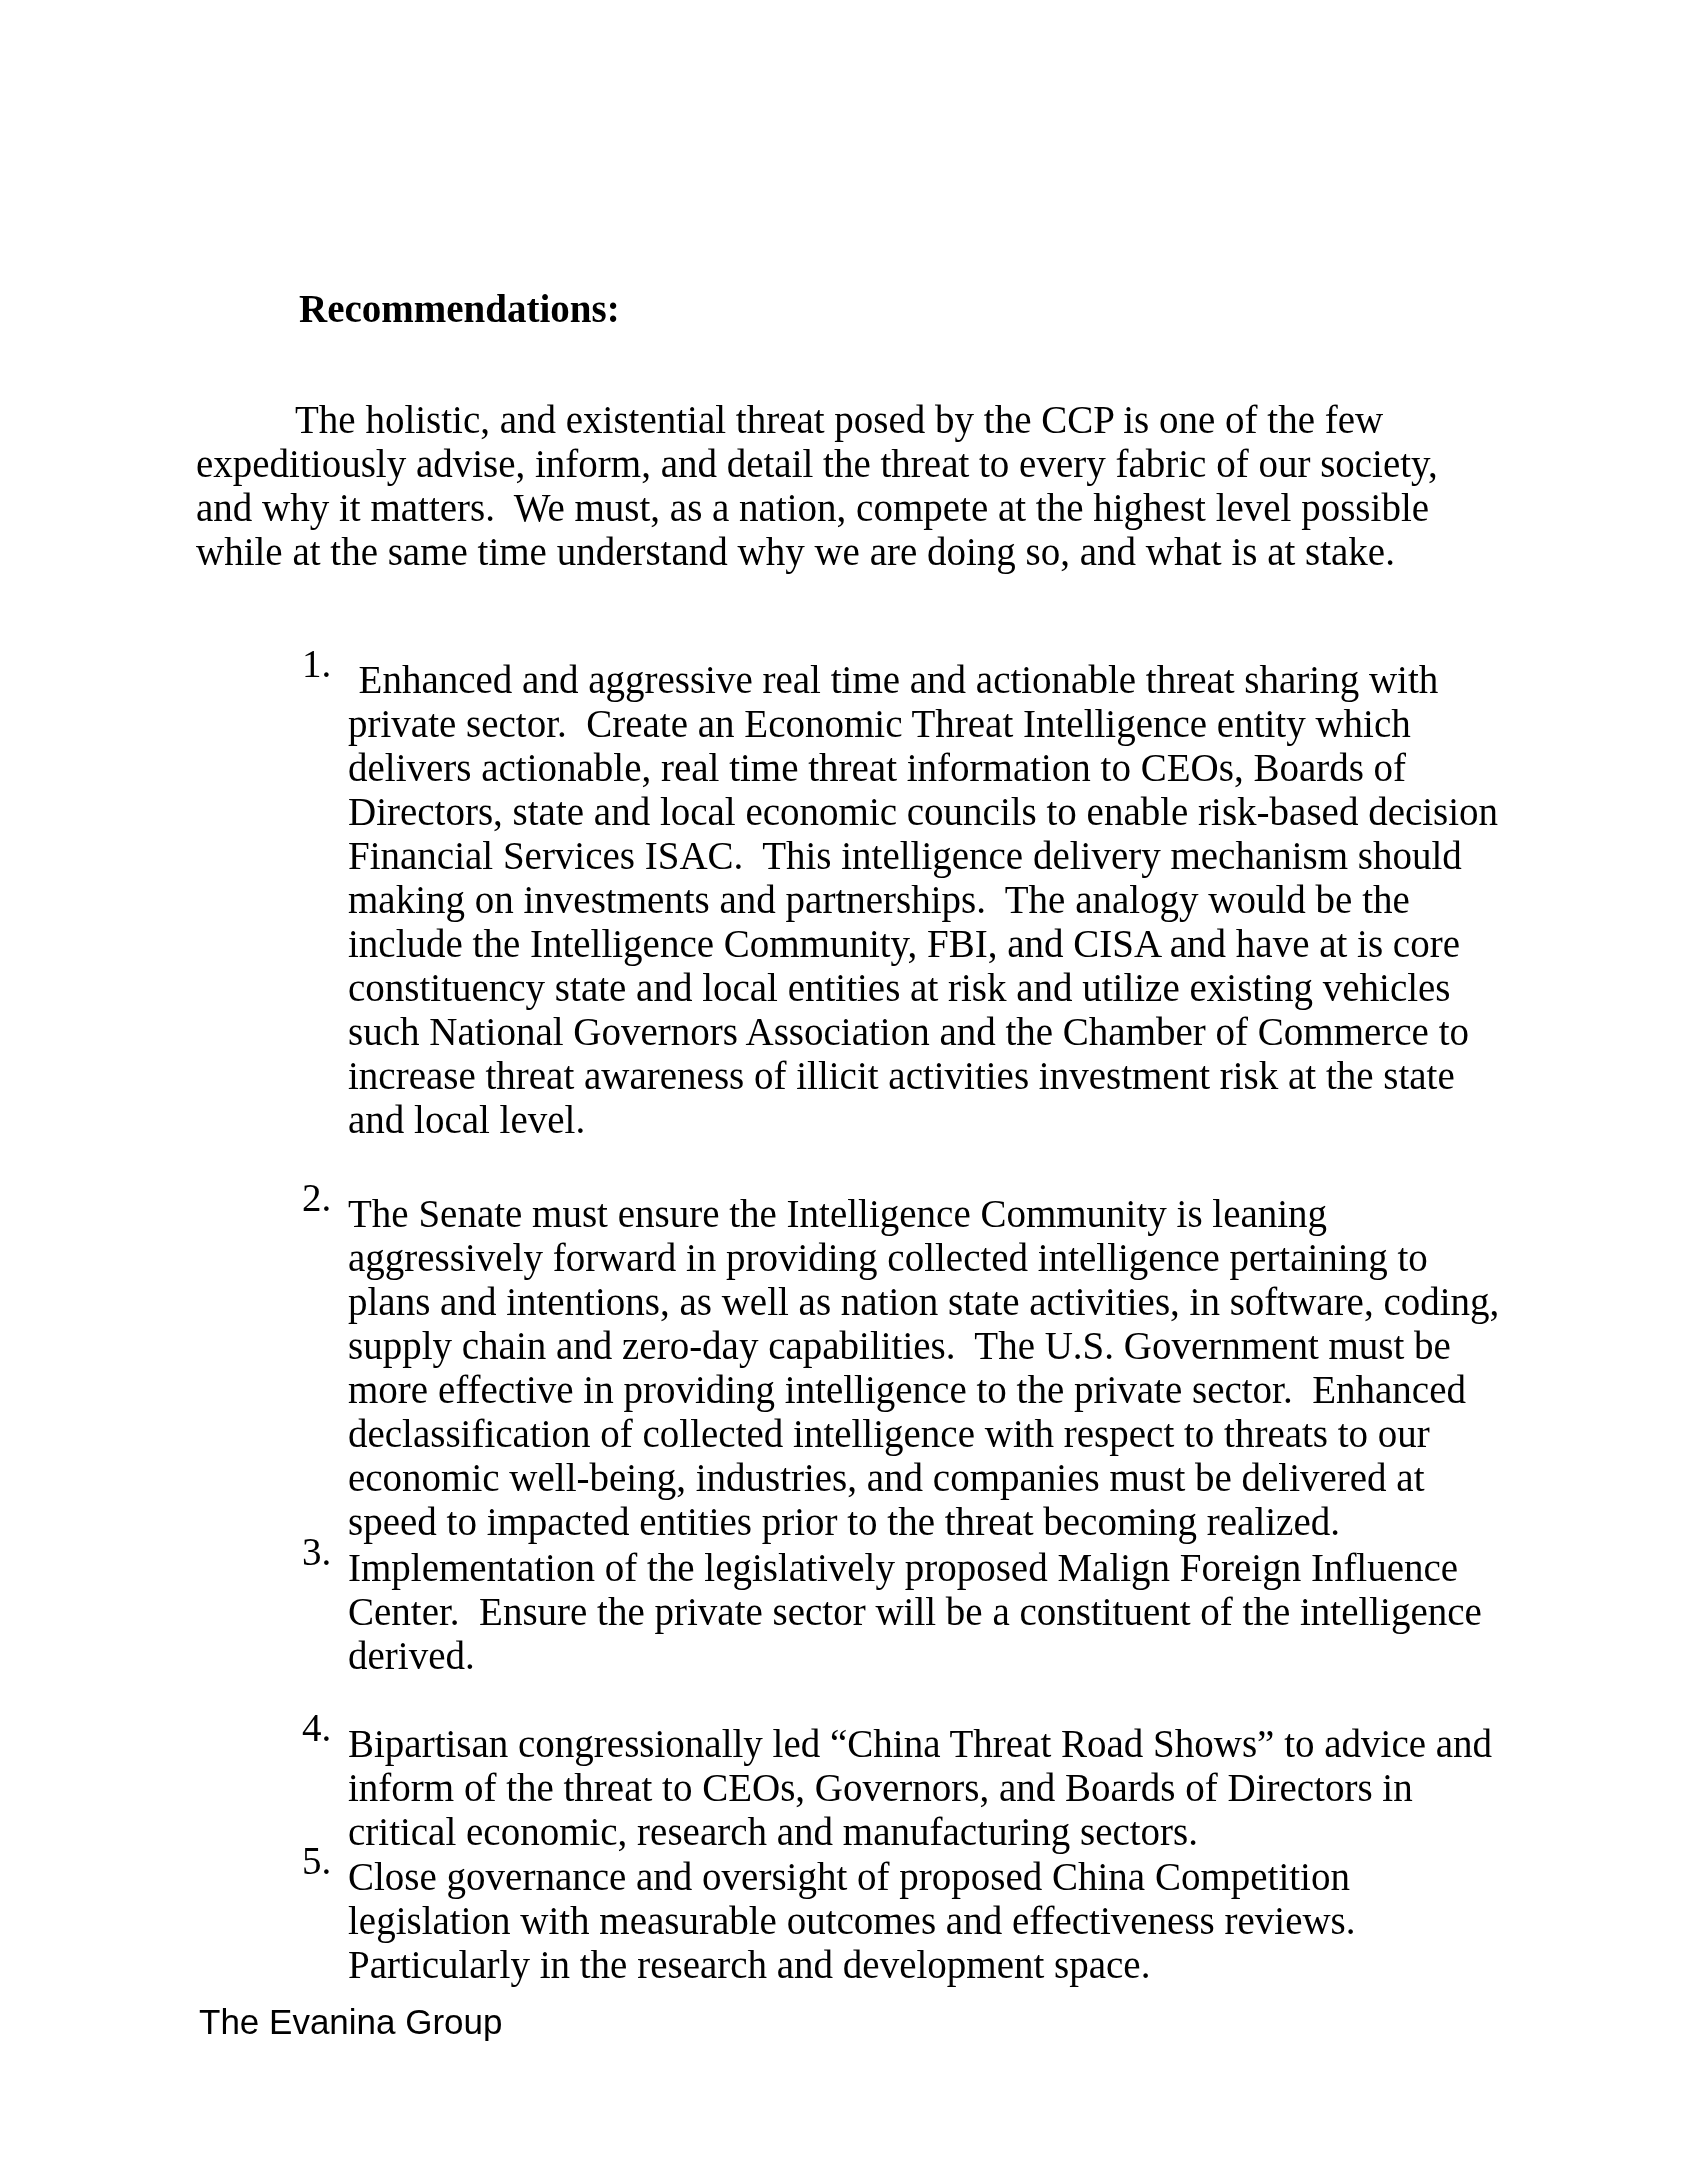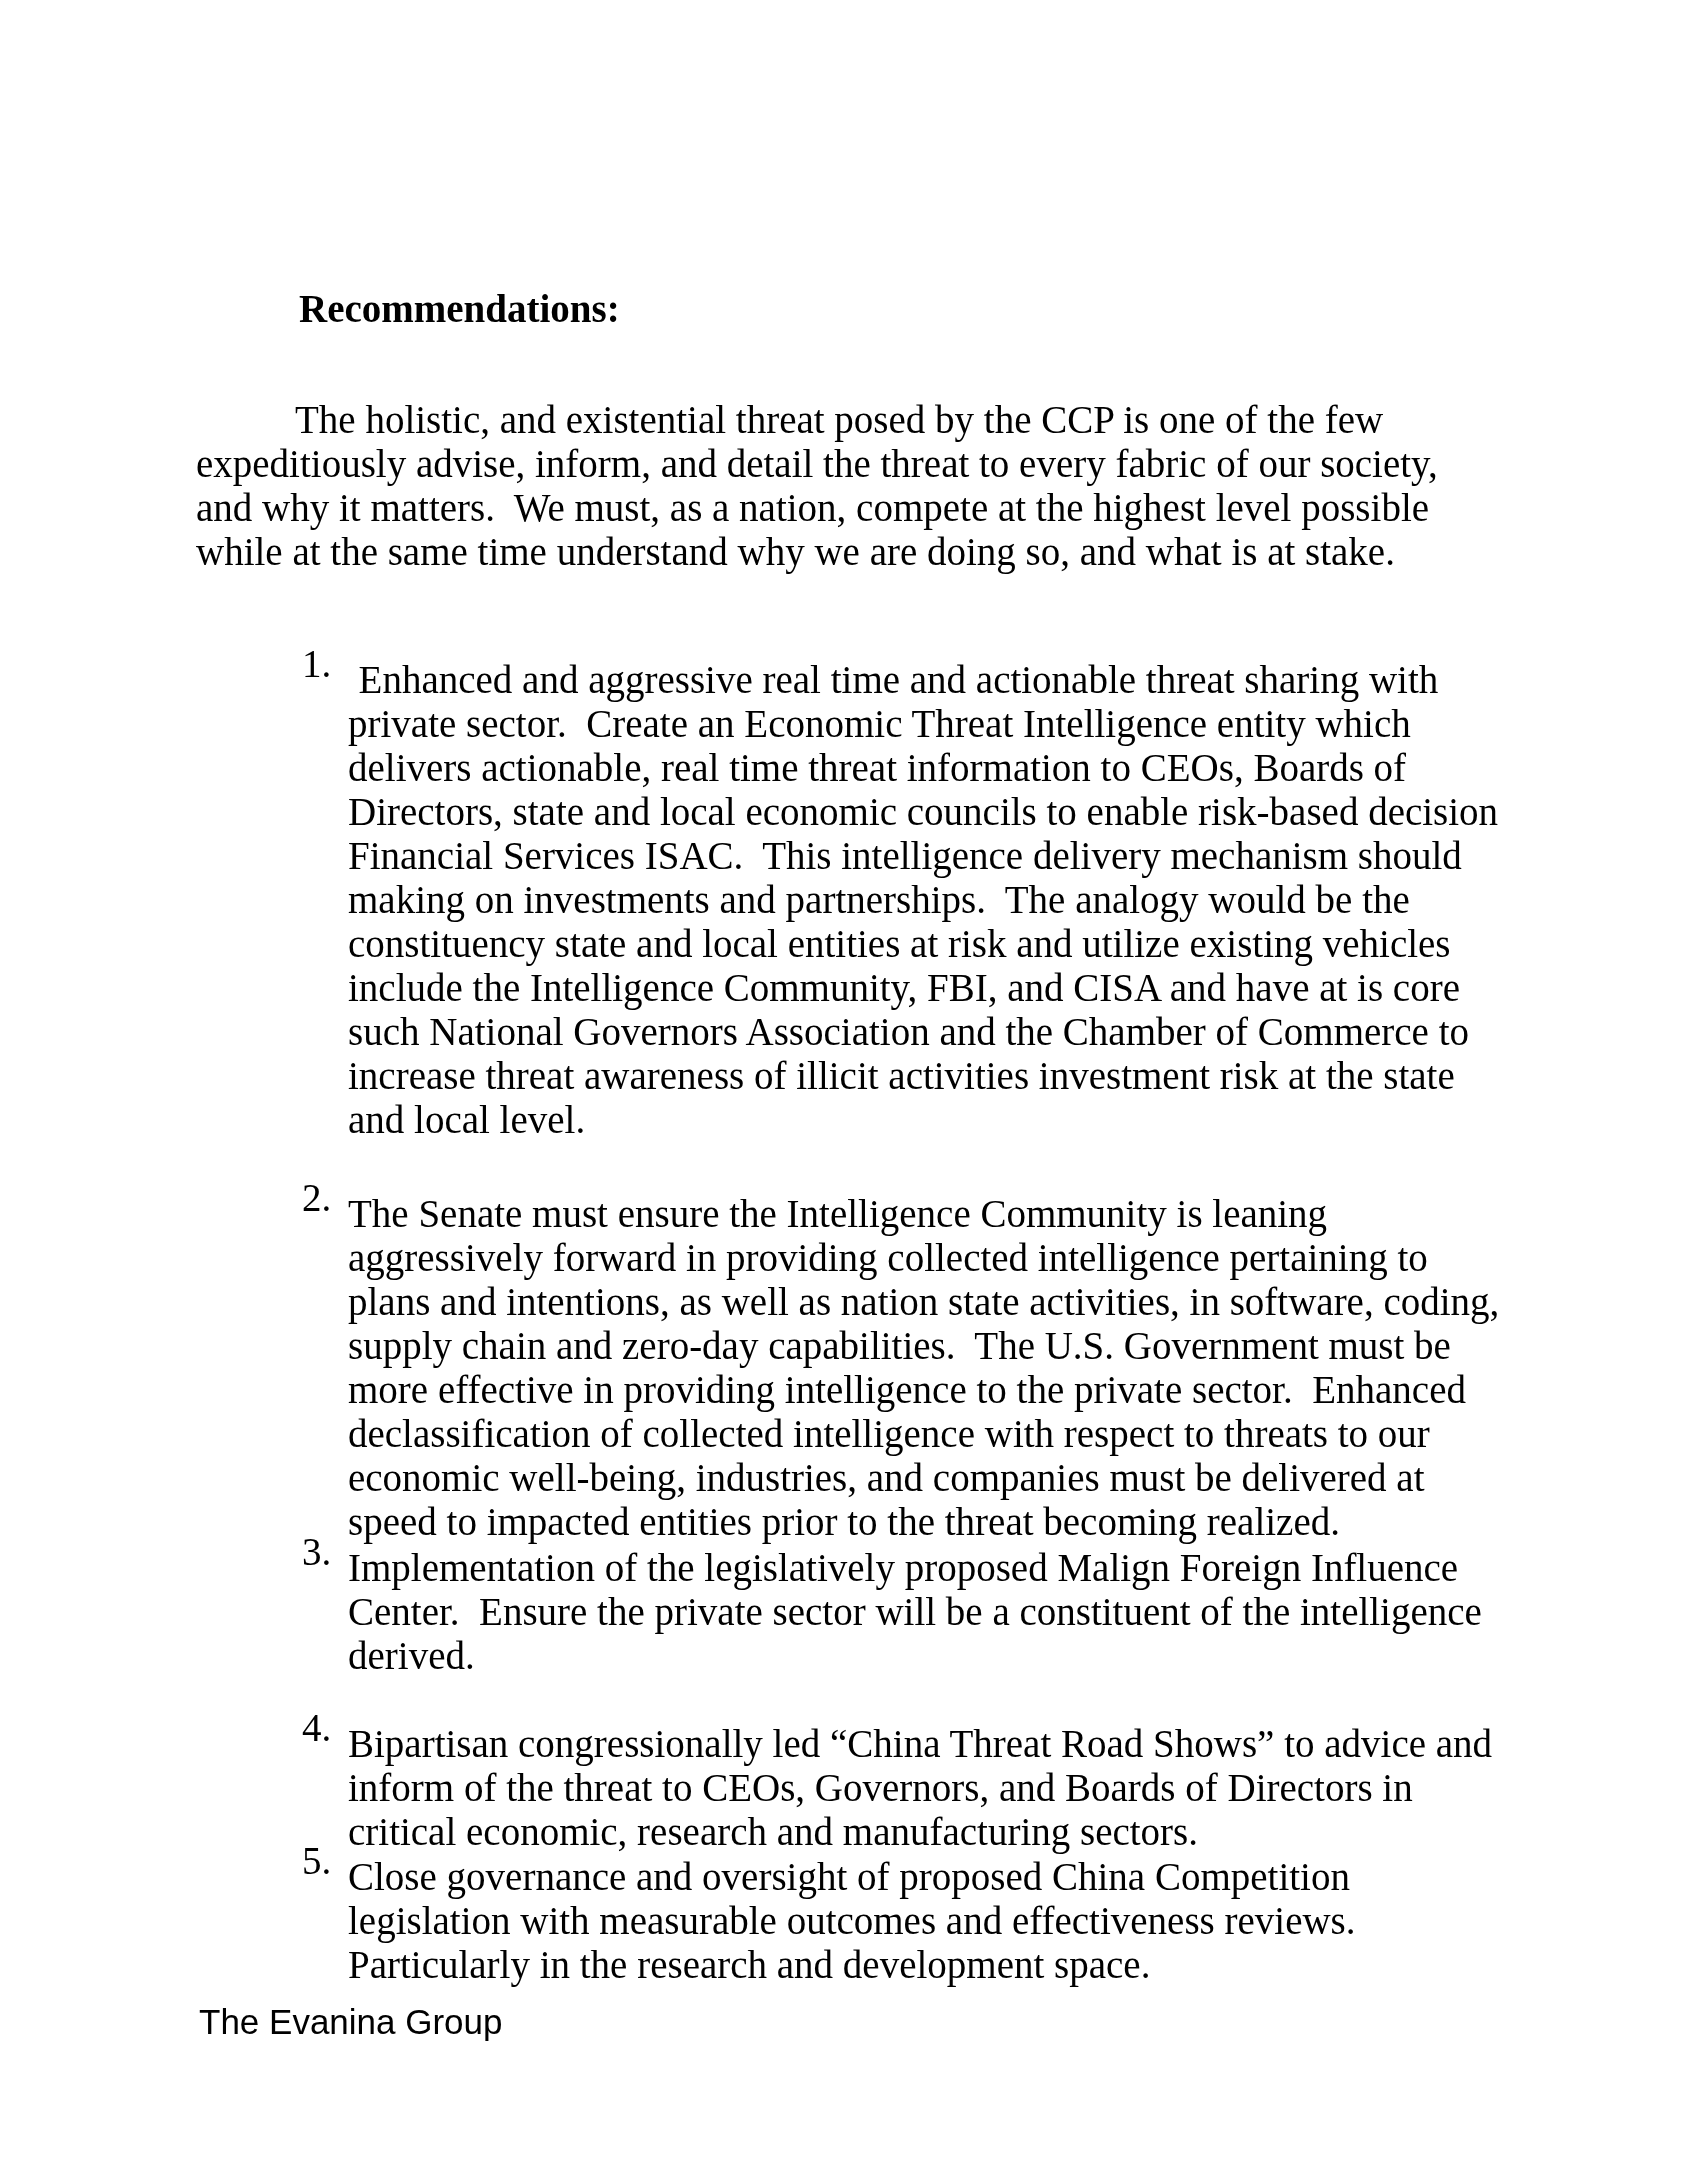--- a/index.html
+++ b/index.html
@@ -98,22 +98,22 @@
 
   <div class="list-item serif" style="top: 642px;">
     <span class="list-num">1.</span>
     <div class="list-body">
       <span class="line first-extra">Enhanced and aggressive real time and actionable threat sharing with</span>
       <span class="line">private sector.  Create an Economic Threat Intelligence entity which</span>
       <span class="line">delivers actionable, real time threat information to CEOs, Boards of</span>
       <span class="line">Directors, state and local economic councils to enable risk-based decision</span>
       <span class="line">Financial Services ISAC.  This intelligence delivery mechanism should</span>
       <span class="line">making on investments and partnerships.  The analogy would be the</span>
+      <span class="line">include the Intelligence Community, FBI, and CISA and have at is core</span>
       <span class="line">constituency state and local entities at risk and utilize existing vehicles</span>
-      <span class="line">include the Intelligence Community, FBI, and CISA and have at is core</span>
       <span class="line">such National Governors Association and the Chamber of Commerce to</span>
       <span class="line">increase threat awareness of illicit activities investment risk at the state</span>
       <span class="line">and local level.</span>
     </div>
   </div>
 
   <div class="list-item serif" style="top: 1176px;">
     <span class="list-num">2.</span>
     <div class="list-body">
       <span class="line">The Senate must ensure the Intelligence Community is leaning</span>

